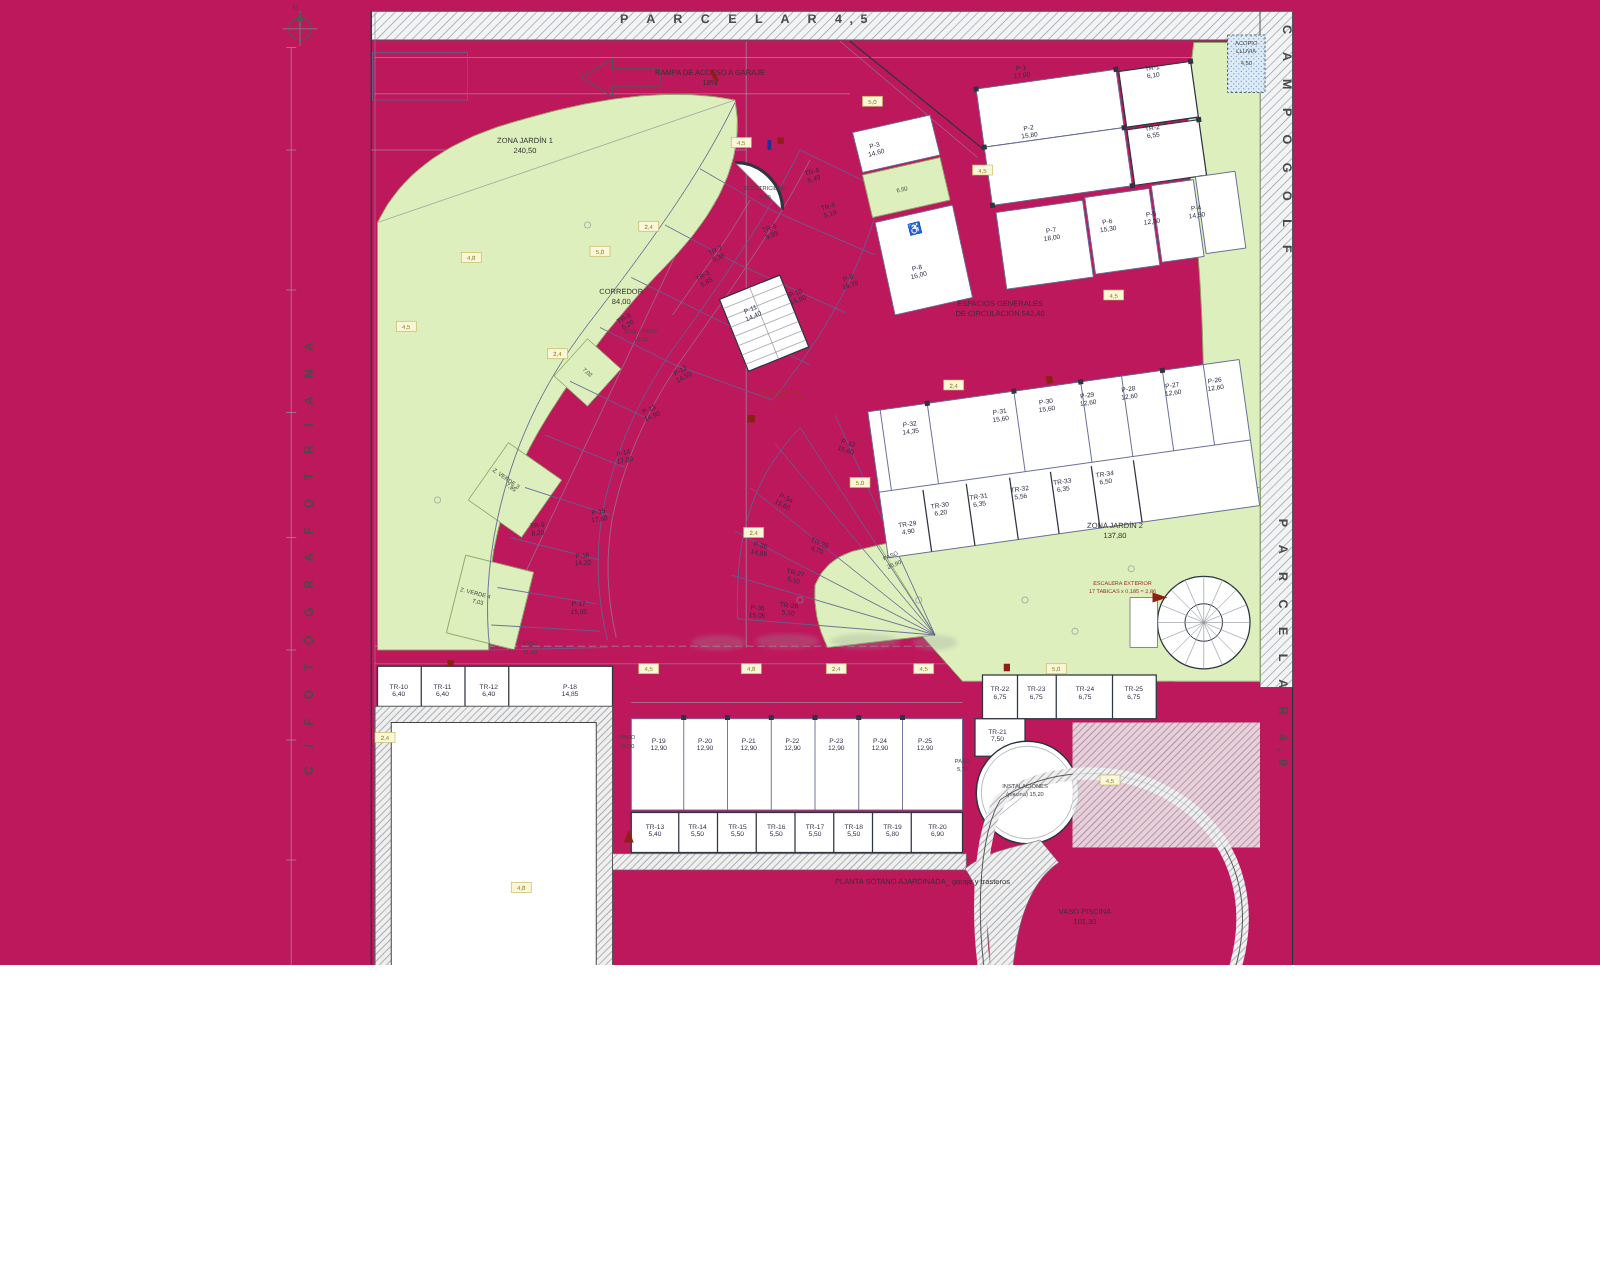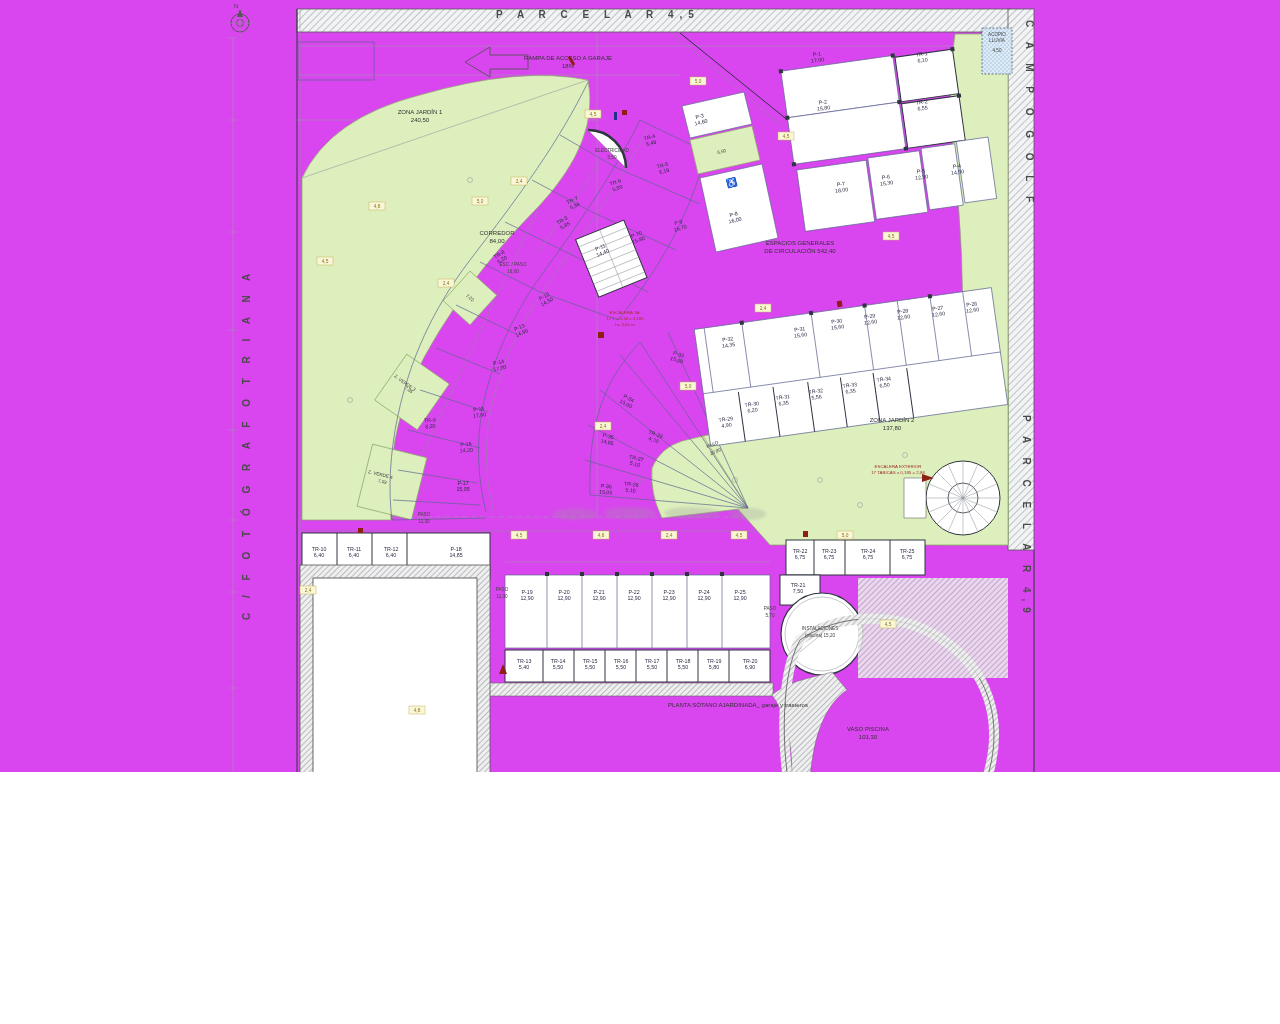--- a/index.html
+++ b/index.html
@@ -1,16 +1,16 @@
 <!DOCTYPE html>
 <html><head>
 <meta charset="utf-8">
 <style>
   html,body{margin:0;padding:0;background:#ffffff;}
-  .page{position:relative;width:1280px;height:772px;background:#d946ef;overflow:hidden;
+  .page{position:relative;width:1280px;height:772px;background:#be185d;overflow:hidden;
         font-family:"Liberation Sans", sans-serif;}
   svg{position:absolute;left:0;top:0;}
   text{fill:#333;}
   .street{font-size:10px;letter-spacing:6px;fill:#4a4a4a;font-weight:bold;}
   .lblc{font-size:6px;fill:#333;text-anchor:middle;}
   .pl{font-size:5.3px;fill:#2d2d46;text-anchor:middle;}
   .tiny{font-size:4.6px;fill:#444;text-anchor:middle;}
   .rednote{font-size:4.4px;fill:#a2332a;text-anchor:middle;}
   .tagtxt{font-size:4.8px;fill:#8a7718;text-anchor:middle;}
   .tagbox{fill:#faf6d8;stroke:#c5b45a;stroke-width:.5;}

